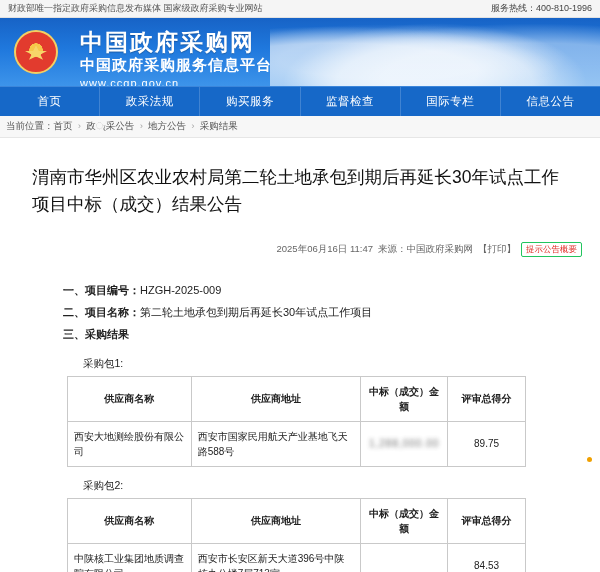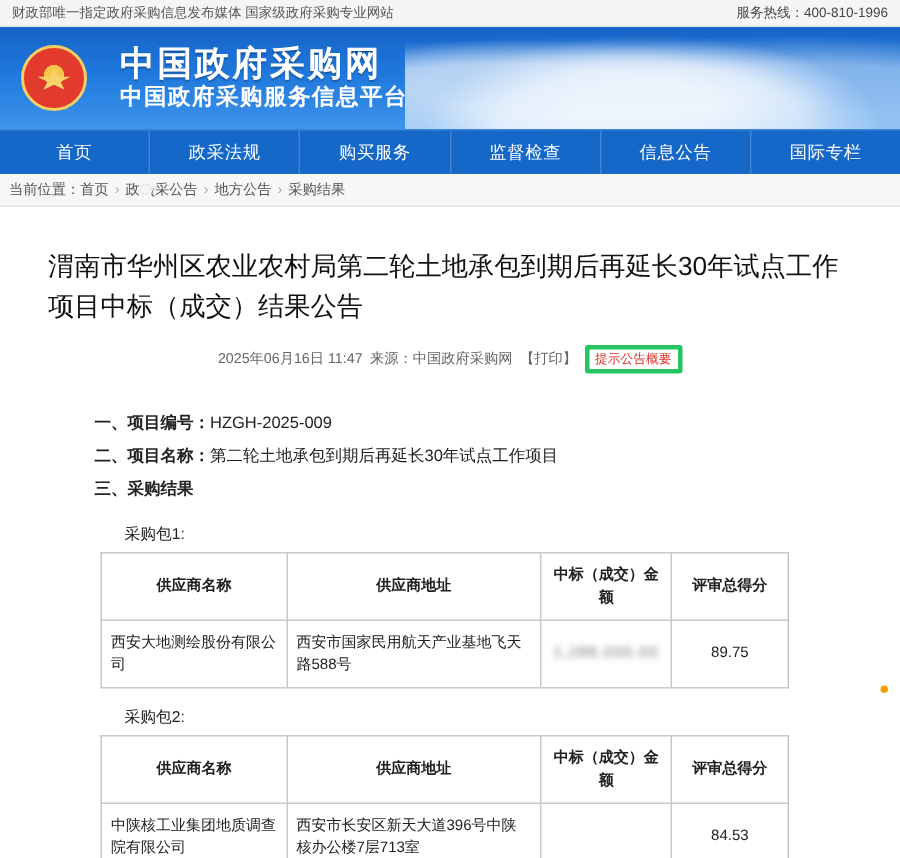--- a/index.html
+++ b/index.html
@@ -92,48 +92,48 @@
   }
   .nav a:last-child { border-right: none; }
 
   
   .crumbbar {
     height: 22px;
     background:#f7f7f7;
     border-bottom:1px solid #e6e6e6;
     display:flex; align-items:center;
     padding-left: 6px;
-    font-size: 9.5px; color:#555;
+    font-size: 9.5px; color:#555;font-family:Liberation Mono, monospace;
   }
   .crumbbar .sep { margin: 0 4px; color:#aaa; }
   .crumbbar a { color:#555; text-decoration:none; }
 
   
   .doc { padding: 0 18px; position: relative; }
   .doc-title {
     margin: 26px 14px 0 14px;
     font-size: 17.5px;
     font-weight: 400;
     line-height: 1.55;
     color: #111;
     text-align: left;
     font-family: "Liberation Sans", sans-serif;
   }
   .meta {
-    margin-top: 12px;
+    margin-top: 24px;
     text-align:center;
     font-size: 9.5px;
     color:#666;
-    display:flex; align-items:center; justify-content:center; gap:5px;
+    display:flex; align-items:center; justify-content:flex-end; gap:5px;
     flex-wrap: nowrap;
   }
   .meta .print { color:#666; }
   .meta .summary {
     display:inline-block;
-    border:3px solid #22c55e;
+    border:1px solid #22c55e;
     color:#e0322c;
     font-size:8.5px;
     padding:1px 4px;
     border-radius:2px;
     line-height:1.25;
   }
 
   .section { margin-top: 22px; padding-left: 45px; padding-right: 20px; }
   .line { font-size: 11px; color:#222; line-height: 2.0; }
   .line b { font-weight:700; }
@@ -190,30 +190,31 @@
       <span>服务热线：</span><span>400-810-1996</span>
     </div>
   </div>
 
   <div class="banner">
     <div class="clouds"></div>
     <div class="emblem"></div>
     <div class="titleblock">
       <div class="t-line1">中国政府采购网</div>
       <div class="t-line2">中国政府采购服务信息平台</div>
+      <div class="t-line3">www.ccgp.gov.cn</div>
     </div>
   </div>
 
   <div class="nav">
     <a href="#">首页</a>
     <a href="#">政采法规</a>
     <a href="#">购买服务</a>
     <a href="#">监督检查</a>
+    <a href="#">国际专栏</a>
     <a href="#">信息公告</a>
-    <a href="#">国际专栏</a>
   </div>
 
   <div class="crumbbar">
     <span>当前位置：</span>
     <a href="#">首页</a>
     <span class="sep">›</span>
     <a href="#">政ැ采公告</a>
     <span class="sep">›</span>
     <a href="#">地方公告</a>
     <span class="sep">›</span>

